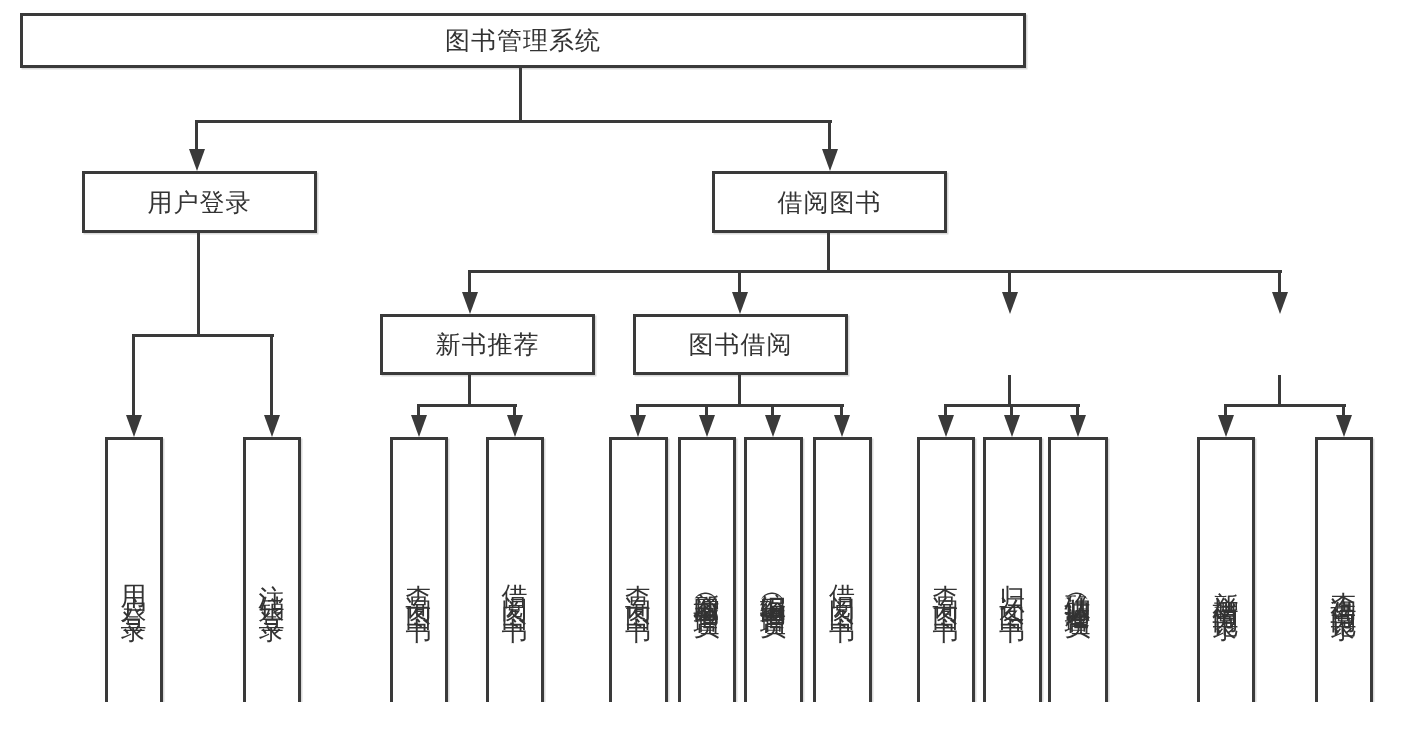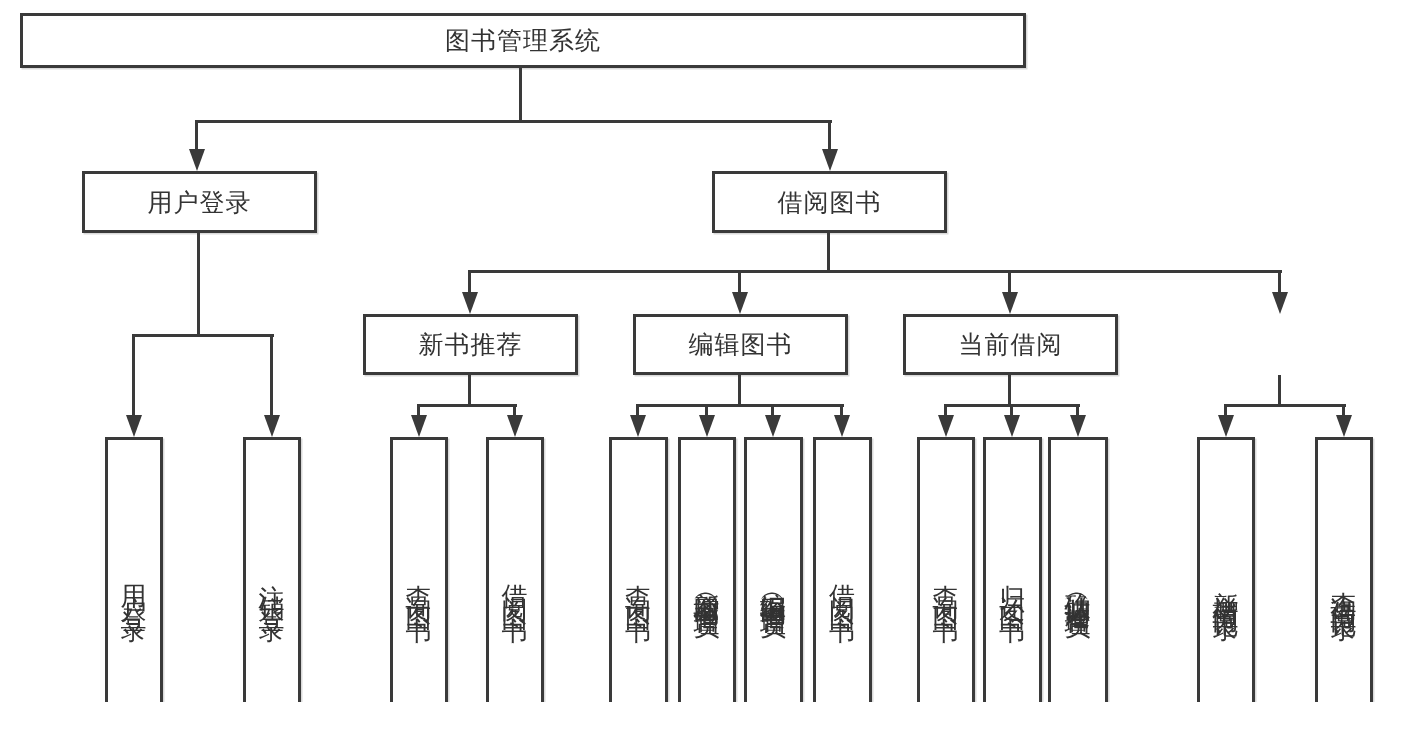--- a/index.html
+++ b/index.html
@@ -56,28 +56,25 @@
   <div class="hl" style="left:469px;top:270px;width:813px"></div>
   <div class="vl" style="left:468px;top:270px;height:24px"></div>
   <div class="ar" style="left:462px;top:292px"></div>
   <div class="vl" style="left:738px;top:270px;height:24px"></div>
   <div class="ar" style="left:732px;top:292px"></div>
   <div class="vl" style="left:1008px;top:270px;height:24px"></div>
   <div class="ar" style="left:1002px;top:292px"></div>
   <div class="vl" style="left:1278px;top:270px;height:24px"></div>
   <div class="ar" style="left:1272px;top:292px"></div>
 
-  <div class="box h" style="left:363px;top:314px;width:215px;height:61px">
+  <div class="box h" style="left:380px;top:314px;width:215px;height:61px">
     <span>新书推荐</span>
   </div>
   <div class="box h" style="left:633px;top:314px;width:215px;height:61px">
-    <span>编辑图书</span>
-  </div>
-  <div class="box h" style="left:903px;top:314px;width:215px;height:61px">
-    <span>当前借阅</span>
+    <span>图书借阅</span>
   </div>
 
   <div class="vl" style="left:468px;top:375px;height:31px"></div>
   <div class="hl" style="left:417px;top:404px;width:100px"></div>
   <div class="vl" style="left:417px;top:404px;height:13px"></div>
   <div class="ar" style="left:411px;top:415px"></div>
   <div class="vl" style="left:513px;top:404px;height:13px"></div>
   <div class="ar" style="left:507px;top:415px"></div>
 
   <div class="vl" style="left:738px;top:375px;height:31px"></div>

